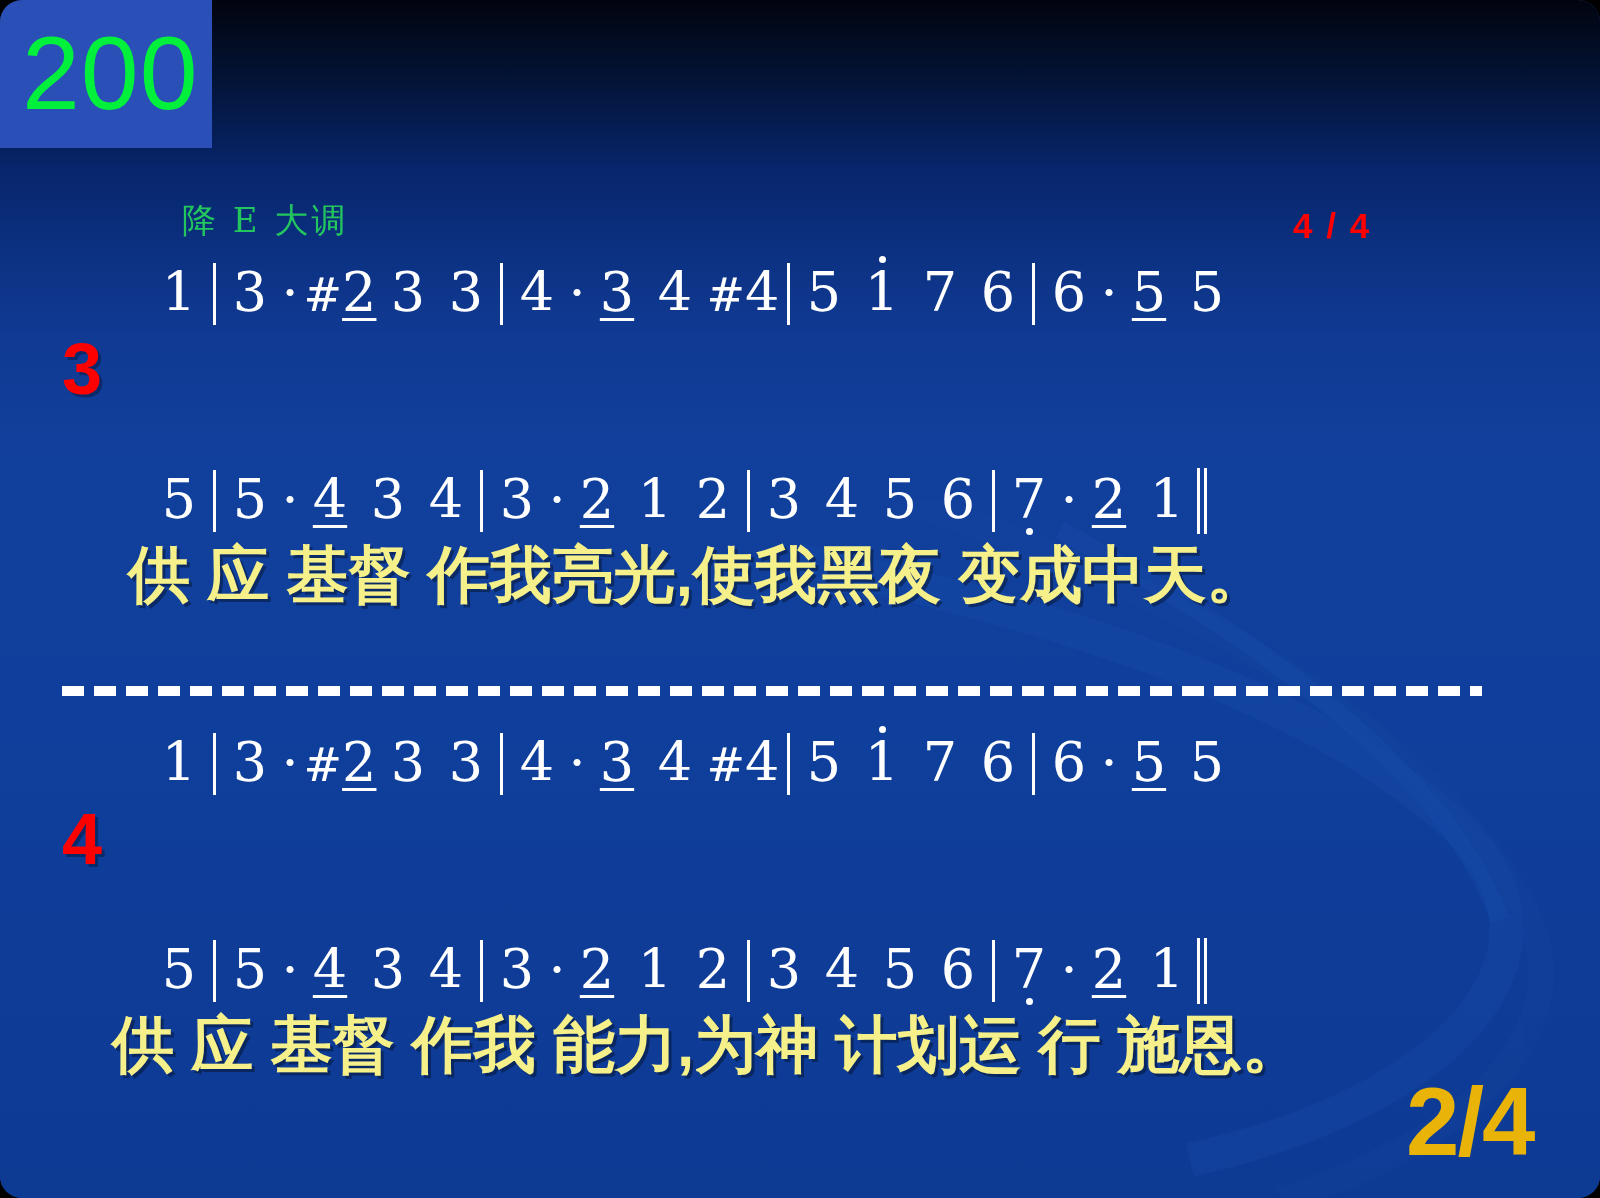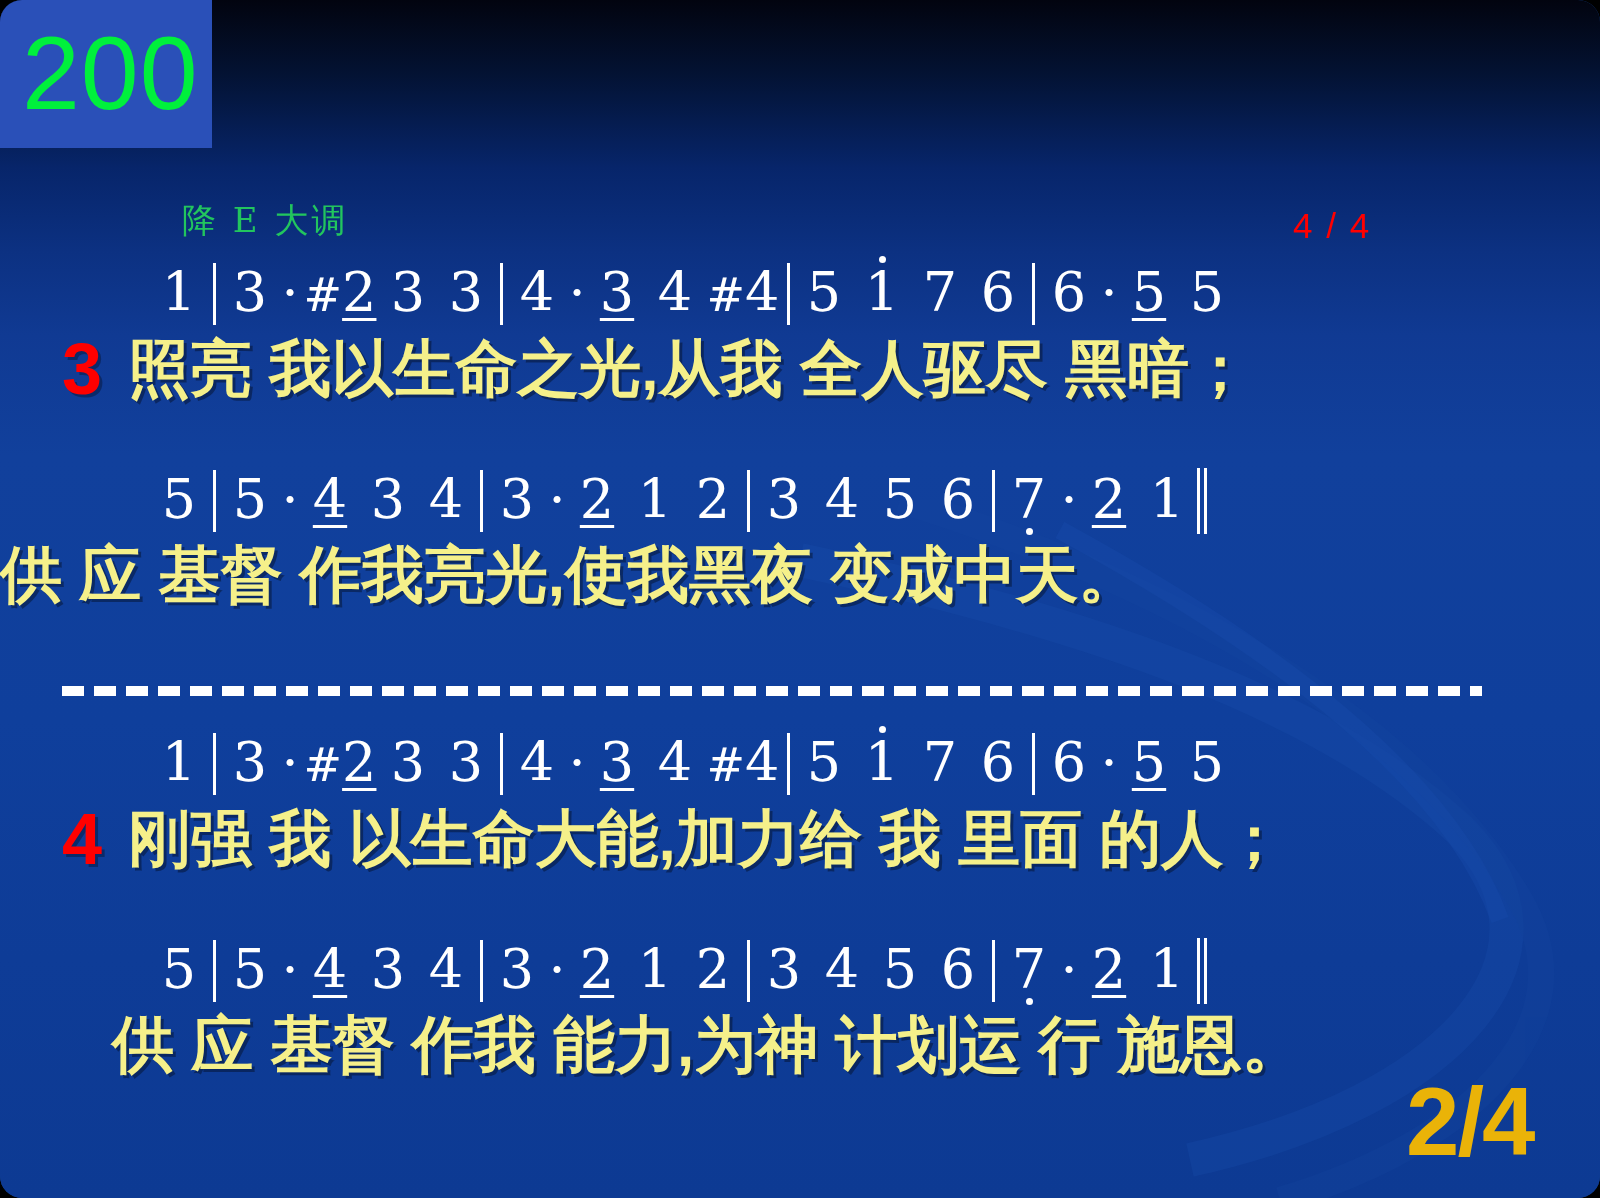--- a/index.html
+++ b/index.html
@@ -86,21 +86,21 @@
     color: #22c55e;
     font-family: "DejaVu Serif", serif;
     letter-spacing: 3px;
     white-space: nowrap;
   }
   .meter {
     position: absolute;
     left: 1293px;
     top: 206px;
     font-size: 35px;
-    font-weight: normal;
+    font-weight: bold;
     color: #ff0000;
     letter-spacing: 2px;
     white-space: nowrap;
   }
   
   .system { position: absolute; left: 0; width: 1452px; }
 
   .notes {
     position: relative;
     height: 66px;
@@ -231,38 +231,36 @@
 
 
   <div class="keysig">降 E 大调</div>
 
   <div class="meter">4 / 4</div>
 
   <div class="system" style="top:262px;">
     <div class="notes" id="nA1" style="padding-left:150px;"><span class="n" style="width: 58px;"><span>1</span></span><span class="bar"></span><span class="n" style="width: 58px;"><span>3</span></span><span class="dot">·</span><span class="n" style="width: 78px;"><span class="sharp">#</span><span class="u8">2</span></span><span class="n" style="width: 58px;"><span>3</span></span><span class="n" style="width: 58px;"><span>3</span></span><span class="bar"></span><span class="n" style="width: 58px;"><span>4</span></span><span class="dot">·</span><span class="n" style="width: 58px;"><span class="u8">3</span></span><span class="n" style="width: 58px;"><span>4</span></span><span class="n" style="width: 78px;"><span class="sharp">#</span><span>4</span></span><span class="bar"></span><span class="n" style="width: 58px;"><span>5</span></span><span class="n oct-hi" style="width: 58px;"><span>1</span></span><span class="n" style="width: 58px;"><span>7</span></span><span class="n" style="width: 58px;"><span>6</span></span><span class="bar"></span><span class="n" style="width: 58px;"><span>6</span></span><span class="dot">·</span><span class="n" style="width: 58px;"><span class="u8">5</span></span><span class="n" style="width: 58px;"><span>5</span></span></div>
     <div class="lyric" style="padding-left:128px; margin-top:4px;">
       <span class="vnum" style="left:62px; top:0;">3</span>
-      <span>照亮 我以生命之光,从我 全人驱尽 黑暗；</span>
     </div>
   </div>
 
   <div class="system" style="top:468px;">
     <div class="notes" id="nB1" style="padding-left:150px;"><span class="n" style="width: 58px;"><span>5</span></span><span class="bar"></span><span class="n" style="width: 58px;"><span>5</span></span><span class="dot">·</span><span class="n" style="width: 58px;"><span class="u8">4</span></span><span class="n" style="width: 58px;"><span>3</span></span><span class="n" style="width: 58px;"><span>4</span></span><span class="bar"></span><span class="n" style="width: 58px;"><span>3</span></span><span class="dot">·</span><span class="n" style="width: 58px;"><span class="u8">2</span></span><span class="n" style="width: 58px;"><span>1</span></span><span class="n" style="width: 58px;"><span>2</span></span><span class="bar"></span><span class="n" style="width: 58px;"><span>3</span></span><span class="n" style="width: 58px;"><span>4</span></span><span class="n" style="width: 58px;"><span>5</span></span><span class="n" style="width: 58px;"><span>6</span></span><span class="bar"></span><span class="n oct-lo" style="width: 58px;"><span>7</span></span><span class="dot">·</span><span class="n" style="width: 58px;"><span class="u8">2</span></span><span class="n" style="width: 58px;"><span>1</span></span><span class="dbar"></span></div>
-    <div class="lyric" style="margin-top:4px;">
+    <div class="lyric" style="padding-left:128px; margin-top:4px;">
       <span>供 应 基督 作我亮光,使我黑夜 变成中天。</span>
     </div>
   </div>
 
   <div class="divider"></div>
 
   <div class="system" style="top:732px;">
     <div class="notes" id="nA2" style="padding-left:150px;"><span class="n" style="width: 58px;"><span>1</span></span><span class="bar"></span><span class="n" style="width: 58px;"><span>3</span></span><span class="dot">·</span><span class="n" style="width: 78px;"><span class="sharp">#</span><span class="u8">2</span></span><span class="n" style="width: 58px;"><span>3</span></span><span class="n" style="width: 58px;"><span>3</span></span><span class="bar"></span><span class="n" style="width: 58px;"><span>4</span></span><span class="dot">·</span><span class="n" style="width: 58px;"><span class="u8">3</span></span><span class="n" style="width: 58px;"><span>4</span></span><span class="n" style="width: 78px;"><span class="sharp">#</span><span>4</span></span><span class="bar"></span><span class="n" style="width: 58px;"><span>5</span></span><span class="n oct-hi" style="width: 58px;"><span>1</span></span><span class="n" style="width: 58px;"><span>7</span></span><span class="n" style="width: 58px;"><span>6</span></span><span class="bar"></span><span class="n" style="width: 58px;"><span>6</span></span><span class="dot">·</span><span class="n" style="width: 58px;"><span class="u8">5</span></span><span class="n" style="width: 58px;"><span>5</span></span></div>
     <div class="lyric" style="padding-left:128px; margin-top:4px;">
       <span class="vnum" style="left:62px; top:0;">4</span>
-      <span>刚强 我 以生命大能,加力给 我 里面 的人；</span>
     </div>
   </div>
 
   <div class="system" style="top:938px;">
     <div class="notes" id="nB2" style="padding-left:150px;"><span class="n" style="width: 58px;"><span>5</span></span><span class="bar"></span><span class="n" style="width: 58px;"><span>5</span></span><span class="dot">·</span><span class="n" style="width: 58px;"><span class="u8">4</span></span><span class="n" style="width: 58px;"><span>3</span></span><span class="n" style="width: 58px;"><span>4</span></span><span class="bar"></span><span class="n" style="width: 58px;"><span>3</span></span><span class="dot">·</span><span class="n" style="width: 58px;"><span class="u8">2</span></span><span class="n" style="width: 58px;"><span>1</span></span><span class="n" style="width: 58px;"><span>2</span></span><span class="bar"></span><span class="n" style="width: 58px;"><span>3</span></span><span class="n" style="width: 58px;"><span>4</span></span><span class="n" style="width: 58px;"><span>5</span></span><span class="n" style="width: 58px;"><span>6</span></span><span class="bar"></span><span class="n oct-lo" style="width: 58px;"><span>7</span></span><span class="dot">·</span><span class="n" style="width: 58px;"><span class="u8">2</span></span><span class="n" style="width: 58px;"><span>1</span></span><span class="dbar"></span></div>
     <div class="lyric" style="padding-left:112px; margin-top:4px;">
       <span>供 应 基督 作我 能力,为神 计划运 行 施恩。</span>
     </div>
   </div>
 

